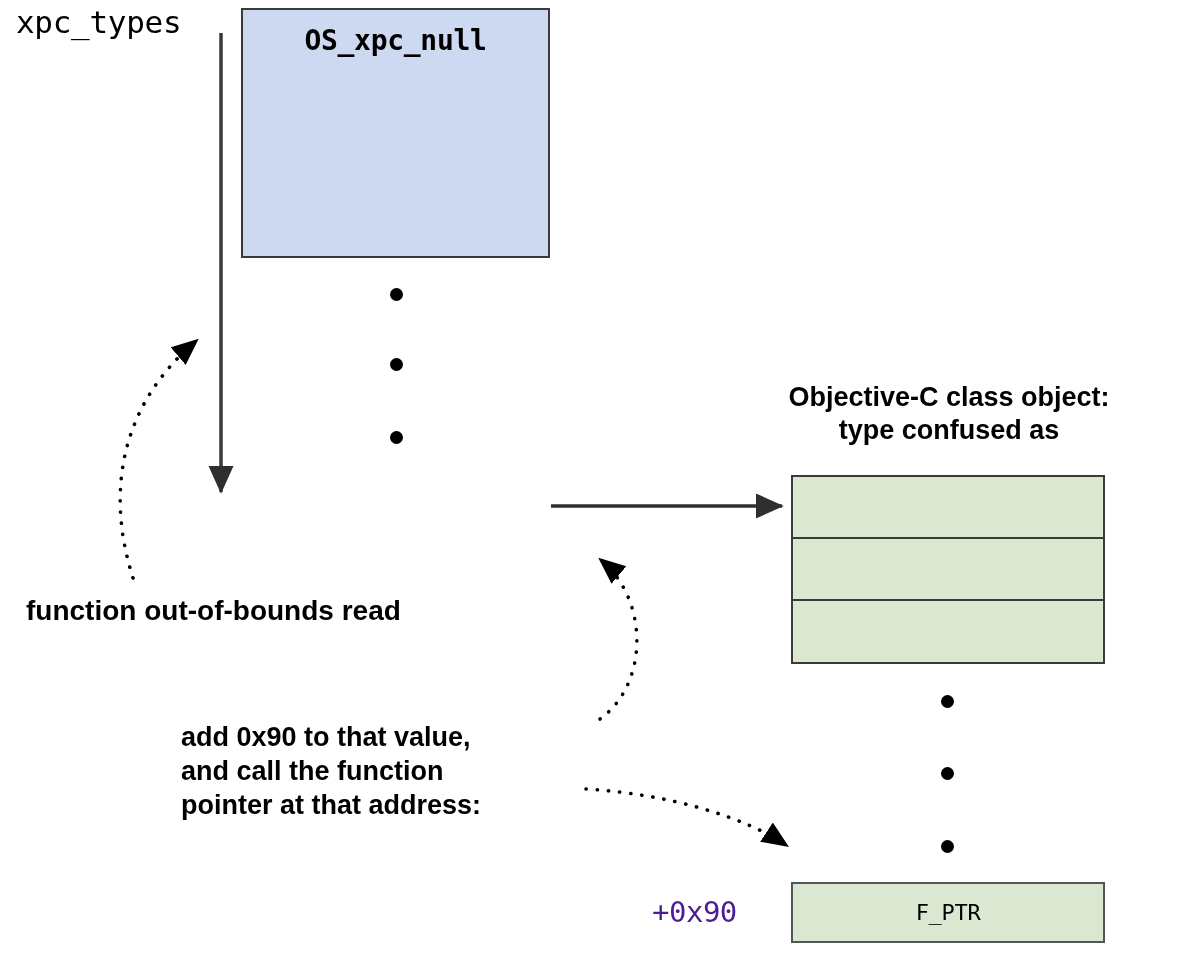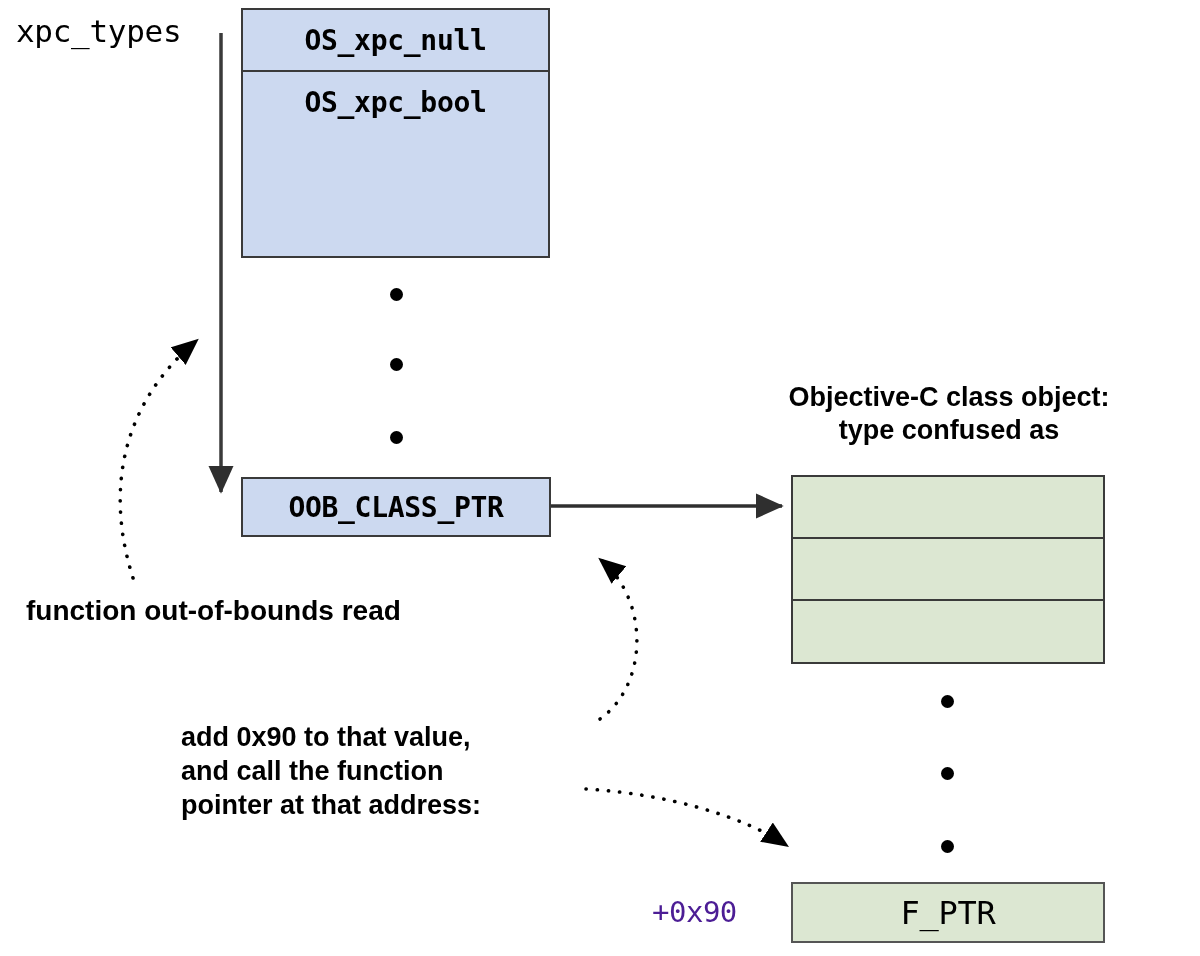--- a/index.html
+++ b/index.html
@@ -30,21 +30,21 @@
   }
   .sans-bold {
     font-family: "Liberation Sans", sans-serif;
     font-weight: bold;
   }
 
   
   #xpc-types-label {
     position: absolute;
     left: 16px;
-    top: 13px;
+    top: 4px;
     font-size: 31px;
     font-weight: normal;
     color: #000000;
     white-space: nowrap;
     letter-spacing: -0.3px;
   }
 
   
   #xpc-type-table {
     position: absolute;
@@ -130,21 +130,21 @@
     left: 791px;
     top: 882px;
     width: 314px;
     height: 61px;
     border: 2px solid #555555;
     box-sizing: border-box;
     background: #dce7d2;
     display: flex;
     align-items: center;
     justify-content: center;
-    font-size: 32px;
+    font-size: 22px;
     color: #000000;
     letter-spacing: -0.3px;
   }
 
   #offset-label {
     position: absolute;
     left: 652px;
     top: 895px;
     font-size: 29px;
     color: #4c1d95;
@@ -204,28 +204,26 @@
 
     <path d="M 600,719 C 648,685 650,601 601,560" fill="none" stroke="#000000" stroke-width="3.6" stroke-linecap="round" stroke-dasharray="0.2 11" marker-end="url(#arrow-dot)"></path>
 
     <path d="M 586,789 C 668,794 742,816 786,845" fill="none" stroke="#000000" stroke-width="3.6" stroke-linecap="round" stroke-dasharray="0.2 11" marker-end="url(#arrow-dot)"></path>
   </svg>
 
   <div id="xpc-types-label" class="mono">xpc_types</div>
 
   <div id="xpc-type-table">
     <div class="row mono bold">OS_xpc_null</div>
-    <div class="row mono bold">OS_xpc_bool</div>
   </div>
 
   <div class="dot" style="left:390px; top:288px;"></div>
   <div class="dot" style="left:390px; top:358px;"></div>
   <div class="dot" style="left:390px; top:431px;"></div>
 
-  <div id="oob-class-ptr-box" class="mono">OOB_CLASS_PTR</div>
 
   <div id="type-confused-caption" class="sans-bold">
     <div>Objective-C class object:</div>
     <div>type confused as</div>
   </div>
 
   <div id="class-object-box">
     <div class="cell"></div>
     <div class="cell"></div>
     <div class="cell"></div>

